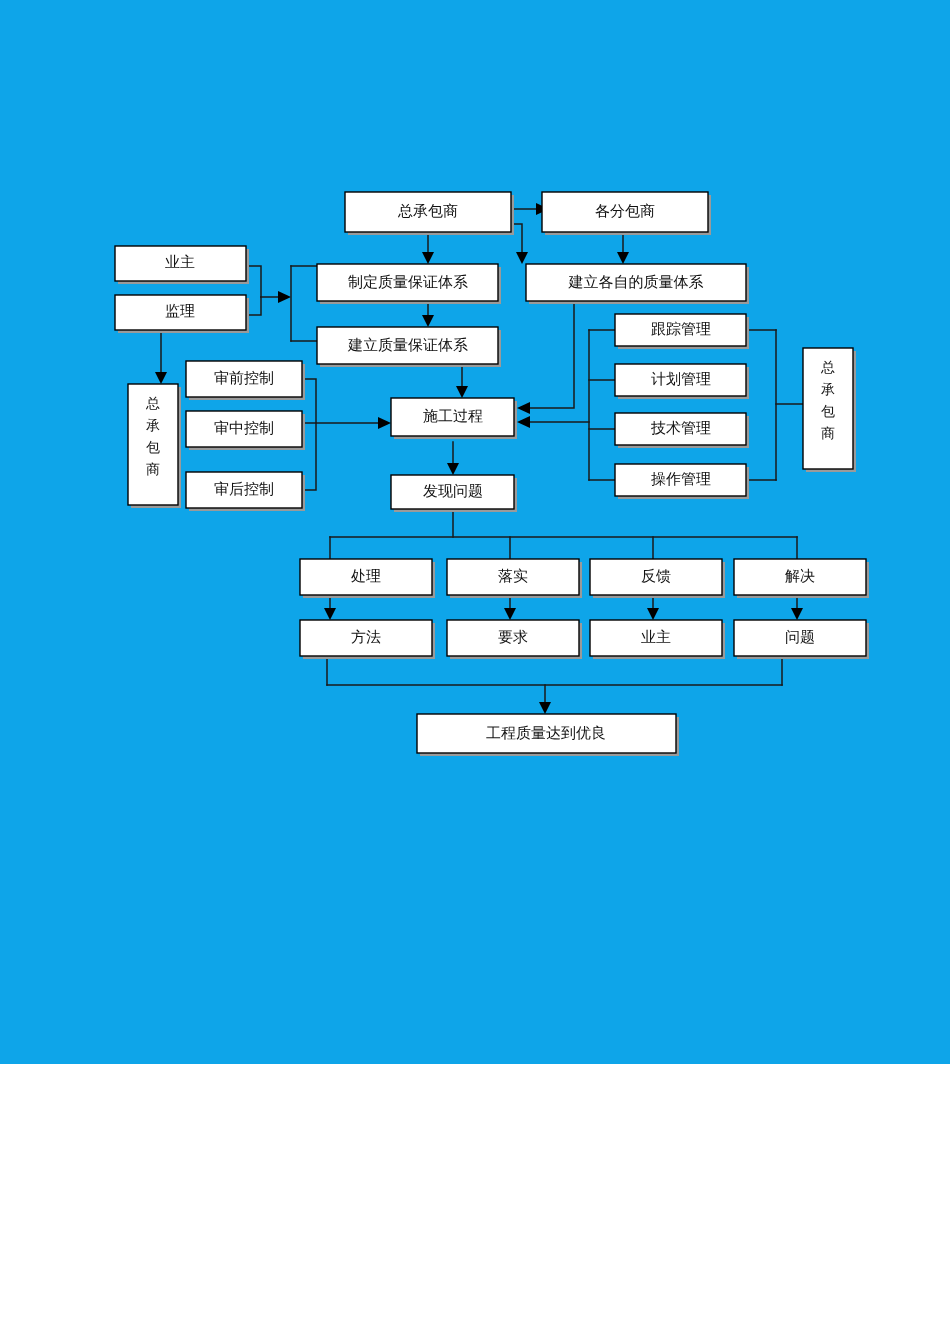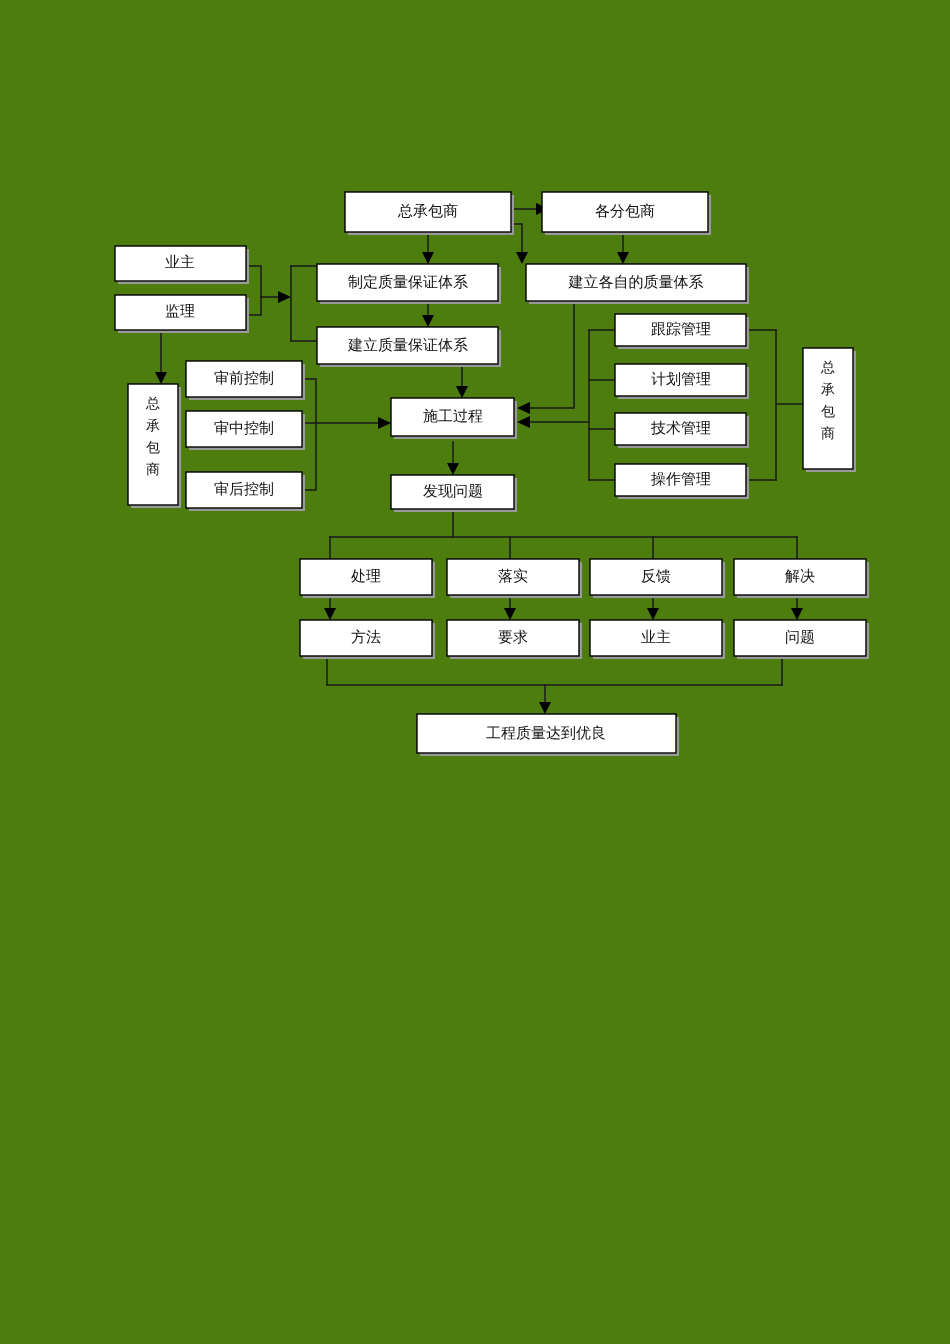--- a/index.html
+++ b/index.html
@@ -9,22 +9,22 @@
   }
   body {
     width: 950px;
     height: 1344px;
     font-family: "Liberation Serif", "DejaVu Serif", serif;
     overflow: hidden;
   }
   #diagram-root {
     position: relative;
     width: 950px;
-    height: 1344px;
-    background: #4d7c0f;
+    height: 1064px;
+    background: #0ea5e9;
   }
   svg#flow {
     position: absolute;
     left: 0;
     top: 0;
     width: 950px;
     height: 1344px;
     display: block;
   }
   .nodebox {

